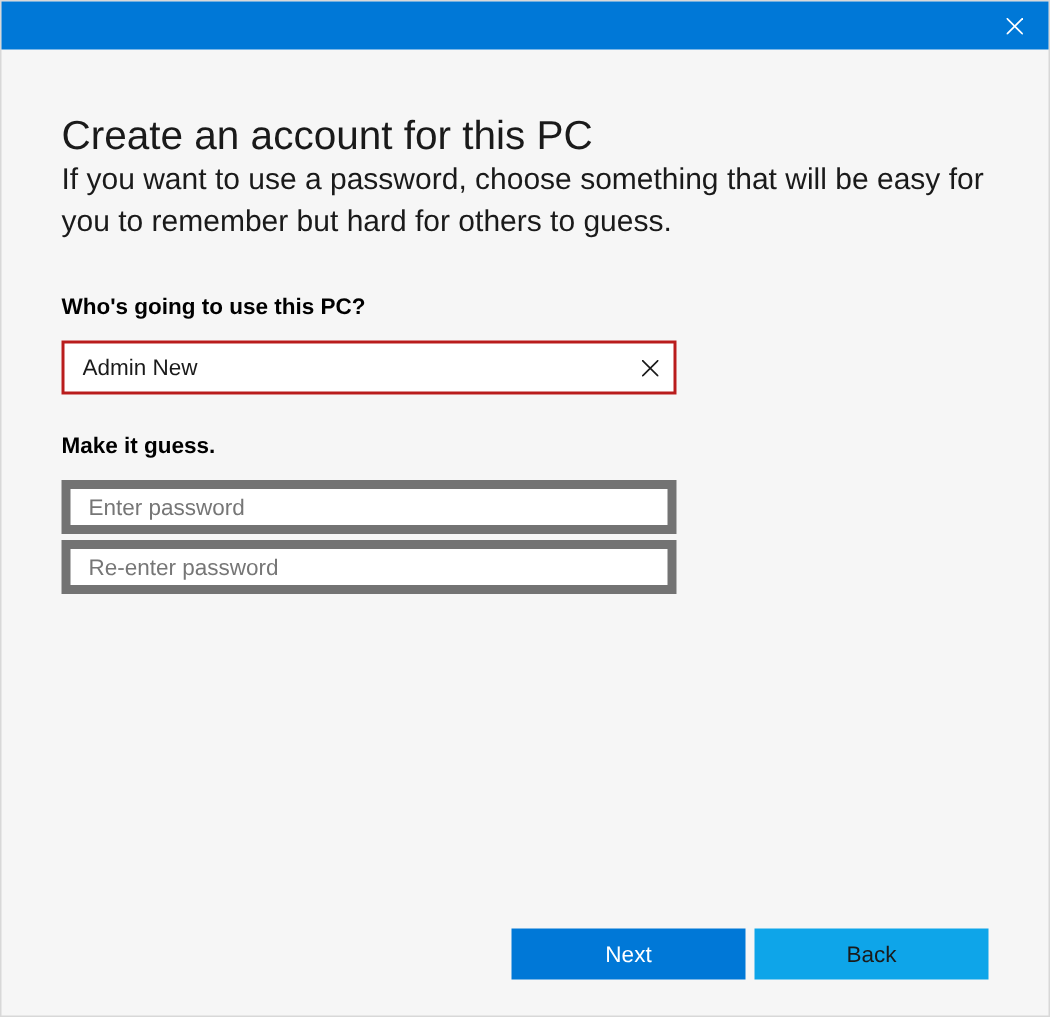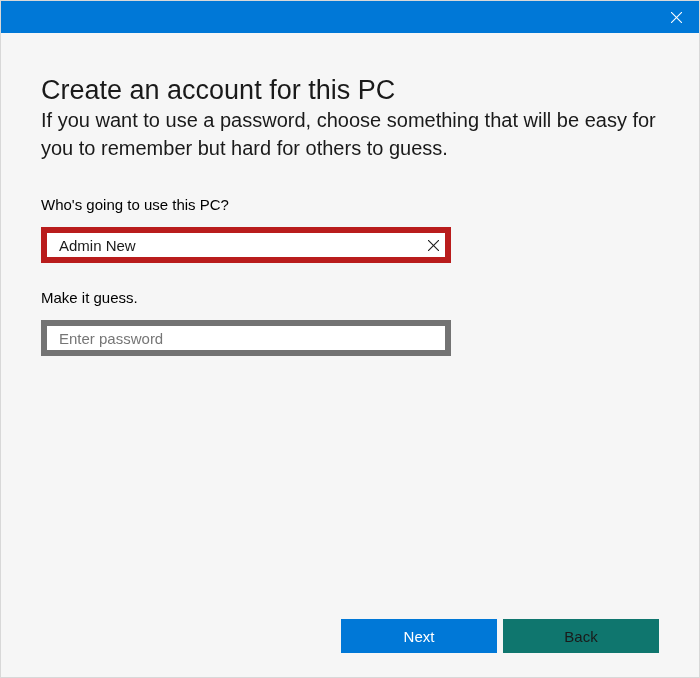--- a/index.html
+++ b/index.html
@@ -50,21 +50,21 @@
       color: #1a1a1a;
     }
     .subheading {
       font-size: 20px;
       color: #1a1a1a;
       line-height: 1.4;
       margin-bottom: 34px;
     }
     .section-label {
       font-size: 15px;
-      font-weight: 400;
+      font-weight: 700;
       color: #000000;
       margin-bottom: 14px;
     }
     .input-group {
       margin-bottom: 26px;
     }
     .input-field {
       width: 410px;
       height: 36px;
       border: 6px solid #737373;
@@ -80,21 +80,21 @@
     .input-field::placeholder {
       color: #767676;
     }
     .input-wrap-active {
       position: relative;
       width: 410px;
       height: 36px;
       margin-bottom: 12px;
     }
     .input-wrap-active .input-field {
-      border: 6px solid #b91c1c;
+      border: 2px solid #b91c1c;
       position: absolute;
       inset: 0;
       margin: 0;
       padding-right: 36px;
     }
     .clear-btn {
       position: absolute;
       right: 2px;
       top: 2px;
       width: 32px;
@@ -122,21 +122,21 @@
       border: none;
       font-size: 15px;
       font-family: inherit;
       cursor: pointer;
     }
     .btn-primary {
       background: #0078d7;
       color: #ffffff;
     }
     .btn-secondary {
-      background: #0f766e;
+      background: #0ea5e9;
       color: #1a1a1a;
     }
   </style>
 </head>
 <body>
 
 <div class="window">
   <div class="title-bar">
     <div class="close-btn">
       <svg viewBox="0 0 10 10" stroke="currentColor" stroke-width="1" fill="none">
@@ -159,20 +159,21 @@
             <line x1="0" y1="0" x2="10" y2="10"></line>
             <line x1="10" y1="0" x2="0" y2="10"></line>
           </svg>
         </div>
       </div>
     </div>
 
     <div class="input-group">
       <div class="section-label">Make it guess.</div>
       <input type="password" class="input-field" placeholder="Enter password" style="">
+      <input type="password" class="input-field" placeholder="Re-enter password" style="">
     </div>
   </div>
 
   <div class="footer">
     <button class="btn btn-primary">Next</button>
     <button class="btn btn-secondary">Back</button>
   </div>
 </div>
 
 </body></html>

